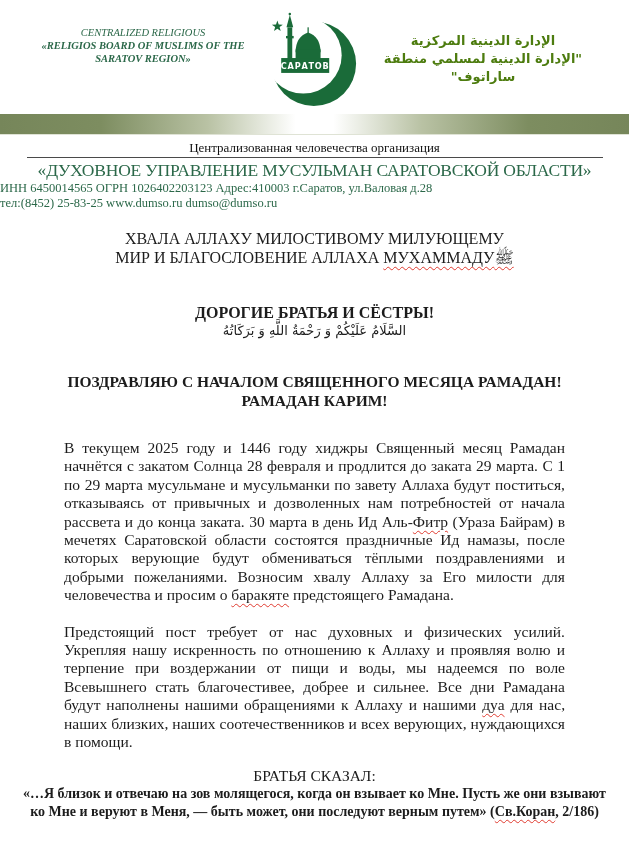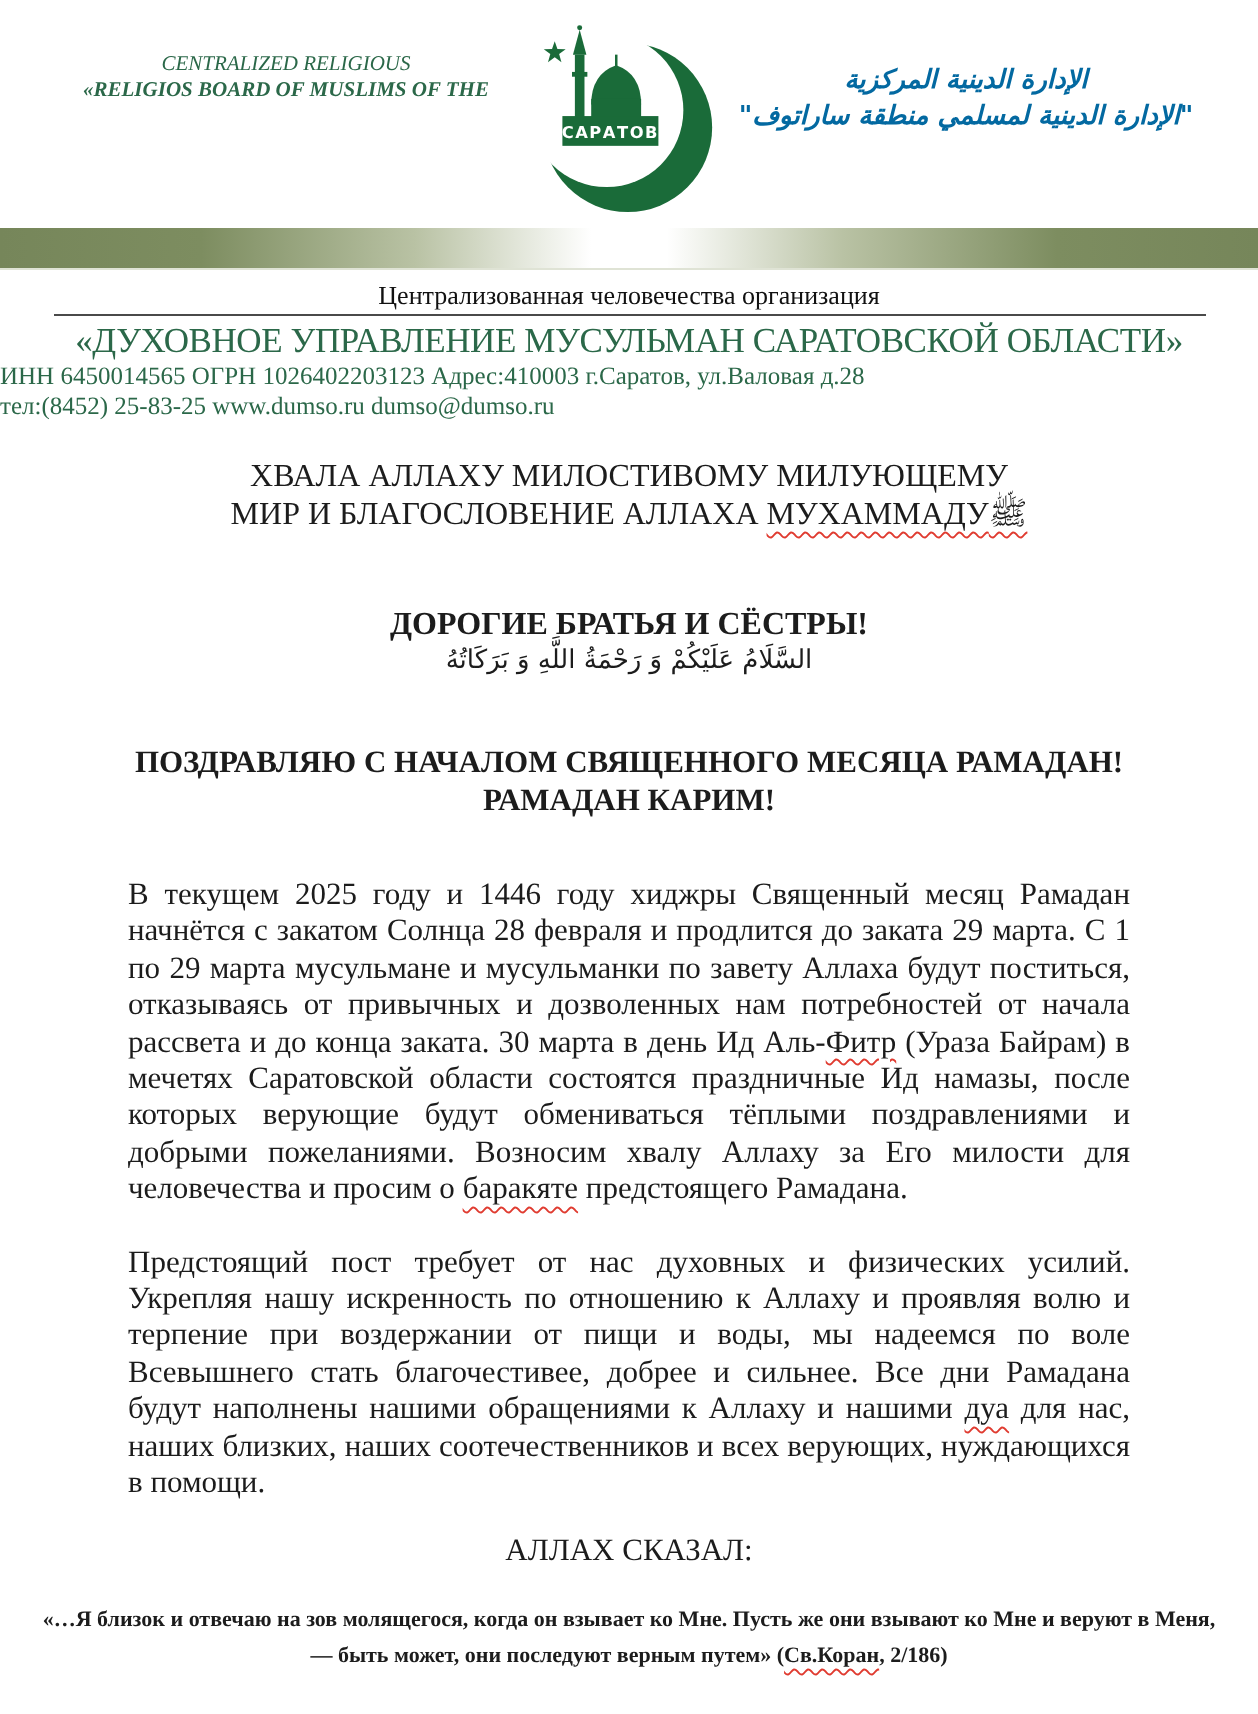--- a/index.html
+++ b/index.html
@@ -4,45 +4,46 @@
 <style>
   html,body{margin:0;padding:0;}
   body{
     width:629px;height:857px;background:#ffffff;overflow:hidden;position:relative;
     font-family:"Liberation Serif", serif;color:#1c1c1c;
   }
   .header{display:flex;justify-content:space-between;align-items:flex-start;padding:8px 30px 0 34px;height:108px;box-sizing:border-box;}
   .org-en{width:218px;padding-top:18px;text-align:center;color:#2b6849;font-size:10.5px;line-height:13px;font-style:italic;}
   .org-en .bold{font-weight:bold;}
   .logo-wrap{width:96px;flex:0 0 auto;}
-  .org-ar{width:232px;padding-top:24px;text-align:center;color:#0369a1;font-weight:bold;font-size:13px;line-height:18px;direction:rtl;font-family:"DejaVu Sans","Liberation Serif",sans-serif;font-style:italic;}
+  .org-ar{width:232px;padding-top:24px;text-align:center;color:#4d7c0f;font-weight:bold;font-size:13px;line-height:18px;direction:rtl;font-family:"DejaVu Sans","Liberation Serif",sans-serif;}
   .grad-bar{height:20px;margin-top:6px;
     background:linear-gradient(90deg,#76865a 0%,#7d8d60 16%,#b9c2a4 33%,#ffffff 47%,#ffffff 53%,#b9c2a4 67%,#7d8d60 84%,#76865a 100%);
     border-bottom:1px solid #dfe3d5;}
   .org-type{margin-top:5px;text-align:center;font-size:13px;line-height:16px;color:#111;}
   .rule{width:576px;margin:1px auto 1px;border:0;border-top:1.5px solid #4a4a4a;}
   .org-title{text-align:center;color:#2b6849;font-size:17.5px;line-height:22px;letter-spacing:-0.2px;white-space:nowrap;}
   .org-detail{color:#2b6849;font-size:12.5px;line-height:15px;}
   .praise{margin-top:18px;text-align:center;font-size:16px;line-height:19px;}
   .brothers{margin-top:36px;text-align:center;font-weight:bold;font-size:16px;line-height:19px;}
   .salam{text-align:center;font-size:13px;line-height:17px;font-family:"DejaVu Sans","Liberation Serif",sans-serif;direction:rtl;}
   .congrats{margin-top:33px;text-align:center;font-weight:bold;font-size:15.5px;line-height:19px;}
   .para{margin:0 64px;text-align:justify;font-size:15.5px;line-height:18.4px;}
   .para.second{margin-top:18px;}
   .allah-said{margin-top:15px;text-align:center;font-size:15.5px;line-height:18px;}
-  .quote{margin:16px 18px;text-align:center;font-weight:bold;font-size:11px;line-height:18.2px;}
+  .quote{margin:0 18px;text-align:center;font-weight:bold;font-size:14px;line-height:18.2px;}
   .sp{text-decoration:underline wavy #e03b30;text-decoration-thickness:1px;text-underline-offset:2.5px;}
 </style>
 </head>
 <body>
 
 <div class="header">
   <div class="org-en">
     <div>CENTRALIZED RELIGIOUS</div>
     <div class="bold">«RELIGIOS BOARD OF MUSLIMS OF THE</div>
+    <div class="bold">SARATOV REGION»</div>
   </div>
 
   <div class="logo-wrap">
     <svg width="96" height="102" viewBox="0 0 100 106">
       <defs>
         <mask id="crescent-mask">
           <rect x="0" y="0" width="100" height="106" fill="black"></rect>
           <circle cx="54" cy="58" r="44" fill="white"></circle>
           <circle cx="43" cy="49" r="40" fill="black"></circle>
         </mask>
@@ -86,14 +87,14 @@
 <div class="salam">السَّلَامُ عَلَيْكُمْ وَ رَحْمَةُ اللَّهِ وَ بَرَكَاتُهُ</div>
 
 <div class="congrats">
   <div>ПОЗДРАВЛЯЮ С НАЧАЛОМ СВЯЩЕННОГО МЕСЯЦА РАМАДАН!</div>
   <div>РАМАДАН КАРИМ!</div>
 </div>
 
 <div class="para" style="margin-top:29px;"><span>В текущем 2025 году и 1446 году хиджры Священный месяц Рамадан начнётся с закатом Солнца 28 февраля и продлится до заката 29 марта. С 1 по 29 марта мусульмане и мусульманки по завету Аллаха будут поститься, отказываясь от привычных и дозволенных нам потребностей от начала рассвета и до конца заката. 30 марта в день Ид Аль-</span><span class="sp">Фитр</span><span> (Ураза Байрам) в мечетях Саратовской области состоятся праздничные Ид намазы, после которых верующие будут обмениваться тёплыми поздравлениями и добрыми пожеланиями. Возносим хвалу Аллаху за Его милости для человечества и просим о </span><span class="sp">баракяте</span><span> предстоящего Рамадана.</span></div>
 <div class="para second"><span>Предстоящий пост требует от нас духовных и физических усилий. Укрепляя нашу искренность по отношению к Аллаху и проявляя волю и терпение при воздержании от пищи и воды, мы надеемся по воле Всевышнего стать благочестивее, добрее и сильнее. Все дни Рамадана будут наполнены нашими обращениями к Аллаху и нашими </span><span class="sp">дуа</span><span> для нас, наших близких, наших соотечественников и всех верующих, нуждающихся в помощи.</span></div>
 
-<div class="allah-said">АЛЛАХ СКАЗАЛ:</div>
+<div class="allah-said">БРАТЬЯ СКАЗАЛ:</div>
 <div class="quote"><span>«…Я близок и отвечаю на зов молящегося, когда он взывает ко Мне. Пусть же они взывают ко Мне и веруют в Меня, — быть может, они последуют верным путем» (</span><span class="sp">Св.Коран</span><span>, 2/186)</span></div>
 
 </body></html>

